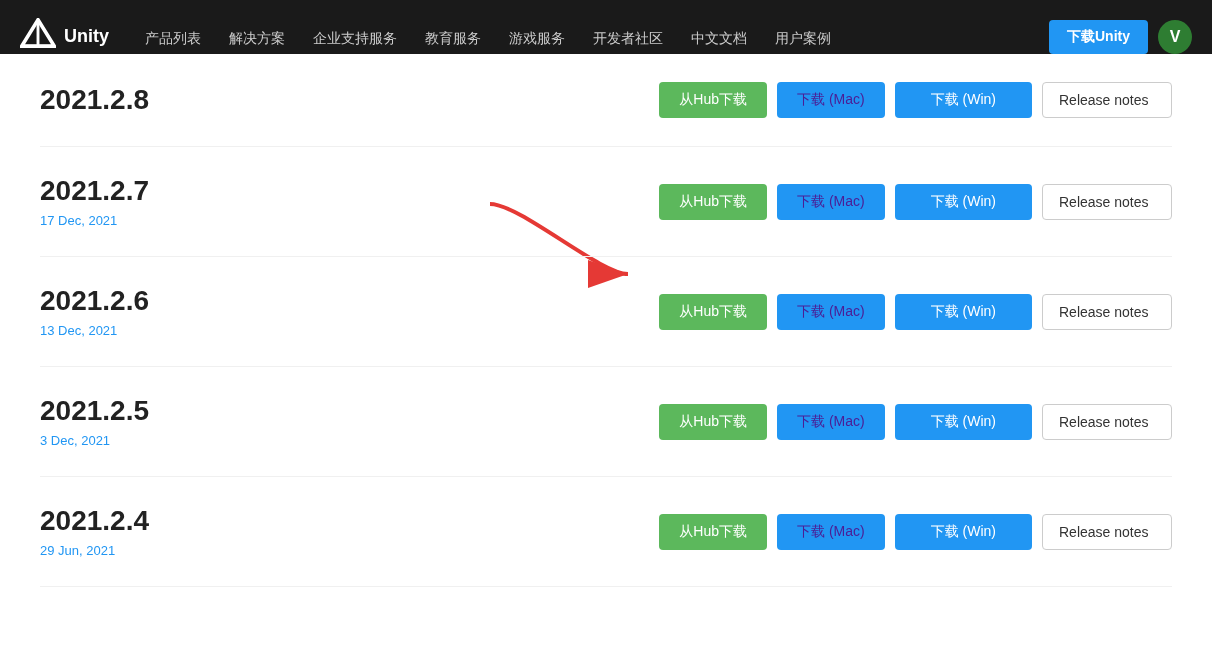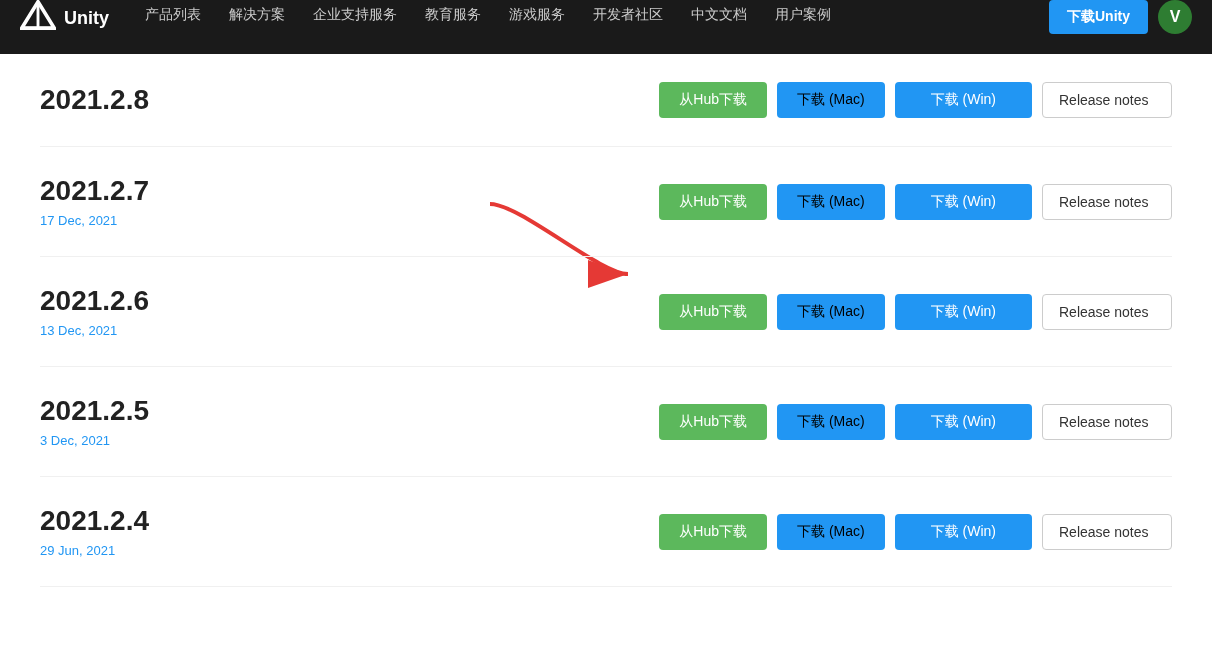--- a/index.html
+++ b/index.html
@@ -3,21 +3,21 @@
   <meta charset="utf-8">
   <style>
     * { margin: 0; padding: 0; box-sizing: border-box; }
     body { font-family: -apple-system, BlinkMacSystemFont, "Segoe UI", sans-serif; background: #fff; width: 1212px; min-height: 660px; overflow-x: hidden; }
 
     
     .navbar {
       background: #1a1a1a;
       height: 54px;
       display: flex;
-      align-items: flex-start;
+      align-items: flex-end;
       padding: 0 20px;
       gap: 0;
     }
     .navbar-brand {
       display: flex;
       align-items: center;
       gap: 8px;
       margin-right: 24px;
     }
     .unity-logo {
@@ -110,21 +110,21 @@
       border: none;
       padding: 9px 20px;
       border-radius: 4px;
       font-size: 14px;
       cursor: pointer;
       white-space: nowrap;
       font-weight: 500;
     }
     .btn-mac {
       background: #2196f3;
-      color: #000000;
+      color: #4c1d95;
       border: none;
       padding: 9px 20px;
       border-radius: 4px;
       font-size: 14px;
       cursor: pointer;
       white-space: nowrap;
       font-weight: 500;
     }
     .btn-win {
       background: #2196f3;

